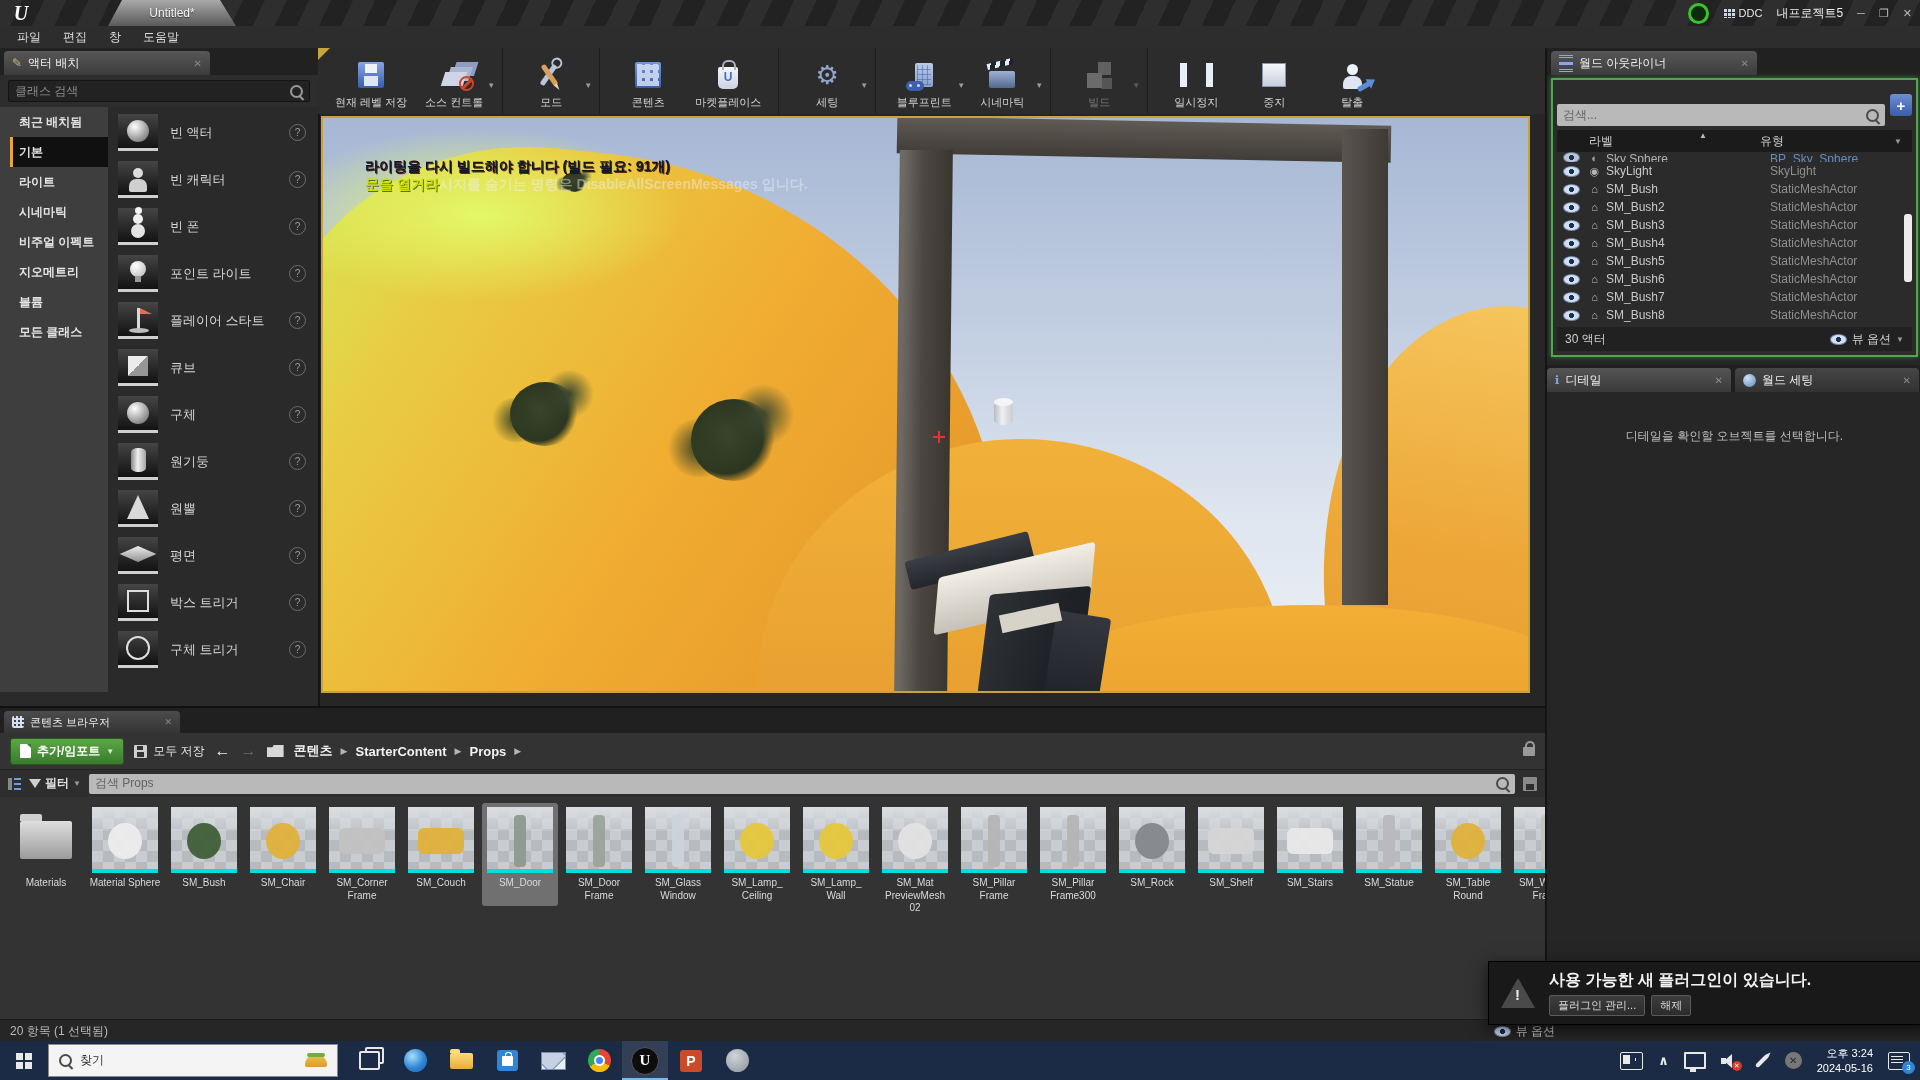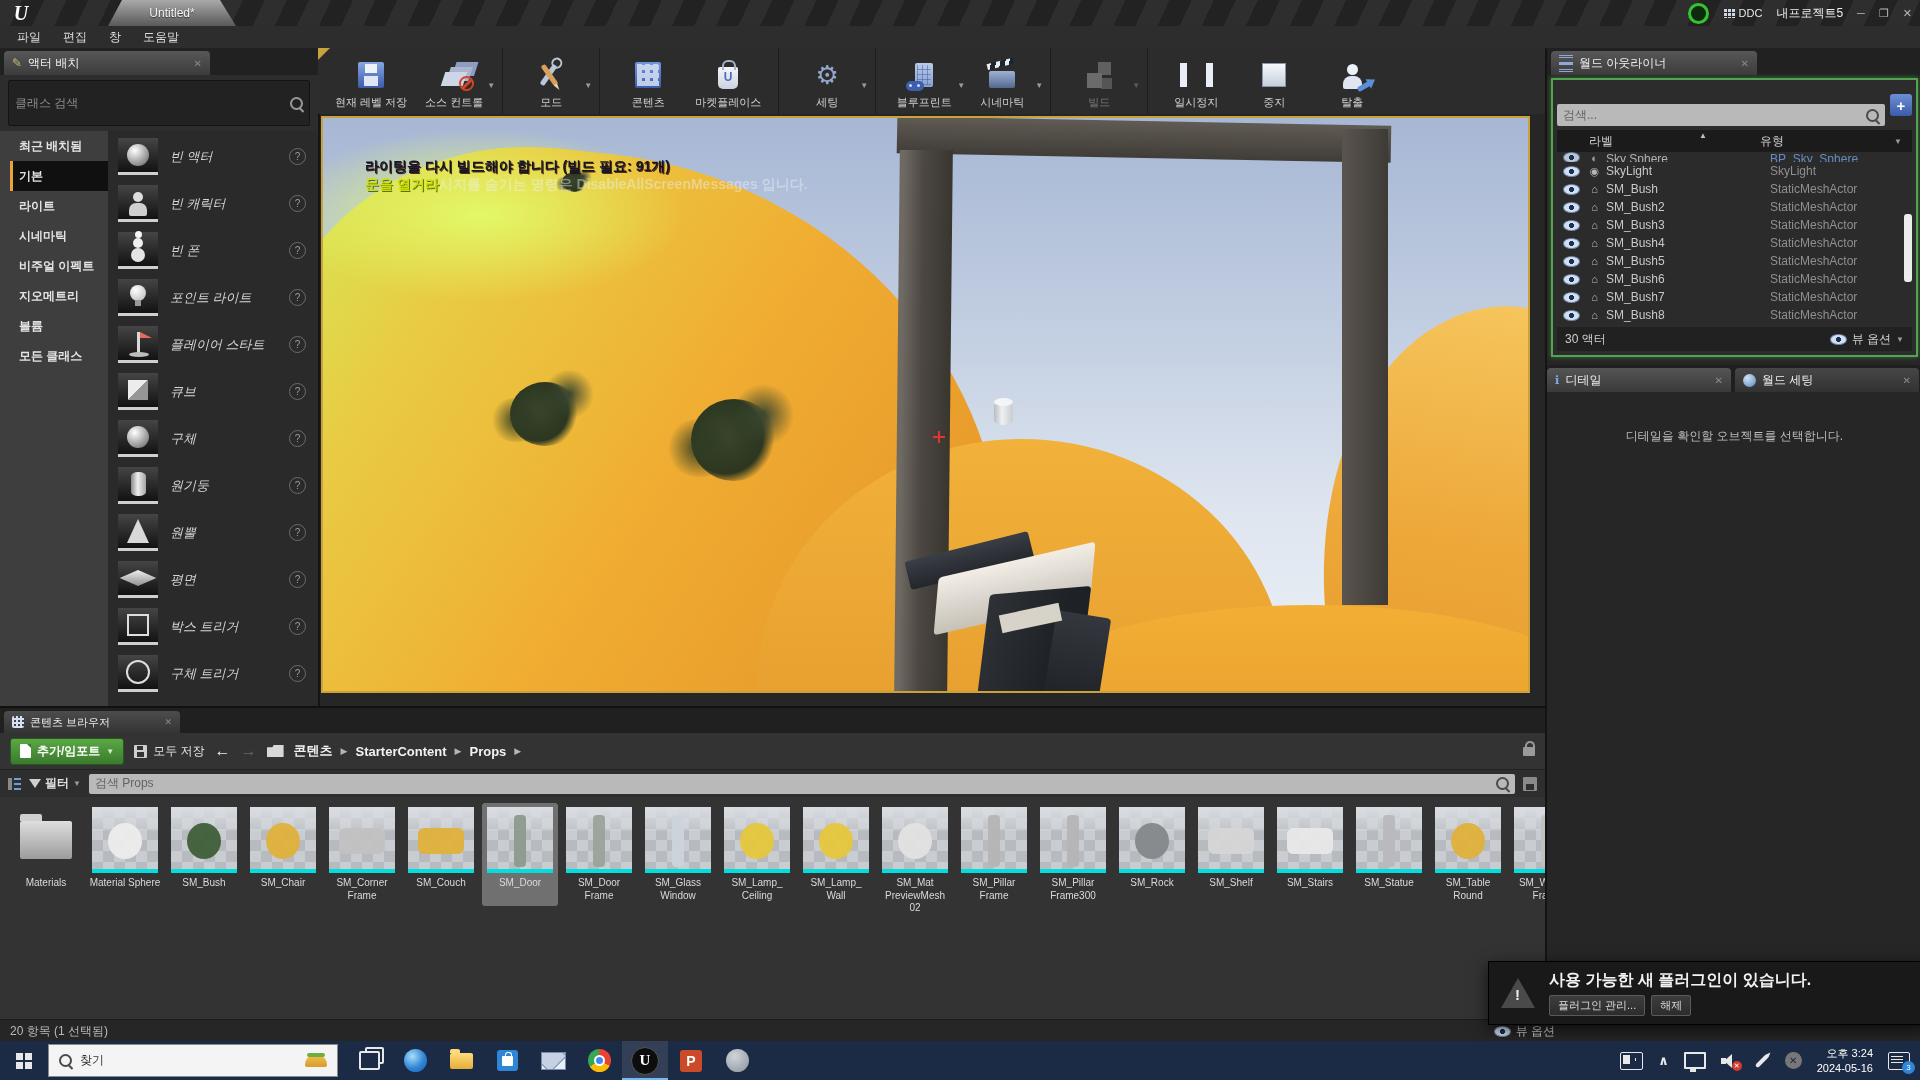--- a/index.html
+++ b/index.html
@@ -31,34 +31,34 @@
   .left-panel{position:absolute;left:0;top:48px;width:318px;height:658px;background:#2a2a2a;border-right:2px solid #151515;}
   .panel-tabbar{height:27px;background:#212121;display:flex;align-items:flex-end;}
   .panel-tab{margin-left:4px;height:24px;padding:0 8px;background:linear-gradient(#575757,#3c3c3c);
     border-radius:4px 4px 0 0;display:flex;align-items:center;gap:6px;font-size:12px;color:#efefef;}
   .panel-tab .x{color:#8a8a8a;font-size:10px;margin-left:14px;}
   .panel-tab.wide{width:190px;justify-content:flex-start;}
   .panel-tab.wide .x{margin-left:auto;}
   .ticon{font-size:12px;color:#cdb87a;}
   .searchrow{padding:5px 8px;background:#2d2d2d;}
   .searchbox-dark{height:20px;background:#222;border:1px solid #141414;border-radius:2px;
-    display:flex;align-items:center;padding:12px 6px;font-size:12px;color:#8d8d8d;}
+    display:flex;align-items:center;padding:0 6px;font-size:12px;color:#8d8d8d;}
   .searchbox-dark .ph{flex:1;}
   .mag{width:9px;height:9px;border:2px solid #9a9a9a;border-radius:50%;position:relative;flex:none;}
   .mag::after{content:"";position:absolute;left:8px;top:8px;width:6px;height:2px;background:#9a9a9a;transform:rotate(45deg);transform-origin:0 0;}
   .mag.dark{border-color:#4a4a4a;}.mag.dark::after{background:#4a4a4a;}
   .lp-body{display:flex;height:585px;}
   .lp-cats{width:98px;background:#3e3e3e;padding-left:10px;}
   .lp-cat{height:30px;display:flex;align-items:center;padding-left:9px;font-size:12px;font-weight:bold;color:#e4e4e4;}
   .lp-cat.sel{background:#101010;border-left:3px solid #e8a33c;padding-left:6px;}
   .lp-items{flex:1;background:#2a2a2a;padding-top:2px;}
   .lp-item{height:47px;display:flex;align-items:center;gap:12px;padding:0 12px 0 10px;}
   .lp-thumb{width:40px;height:34px;background:linear-gradient(#454545,#121212);border-bottom:3px solid #cfcfcf;
     display:flex;align-items:center;justify-content:center;position:relative;flex:none;}
-  .lp-label{flex:1;font-size:13px;color:#d6d6d6;font-style:italic;}
+  .lp-label{flex:1;font-size:13px;color:#d6d6d6;}
   .help-circ{width:15px;height:15px;border:1px solid #6c6c6c;border-radius:50%;color:#9a9a9a;font-size:10px;
     display:flex;align-items:center;justify-content:center;flex:none;}
   
   .s-sphere{width:22px;height:22px;border-radius:50%;background:radial-gradient(circle at 35% 30%,#fff,#848484 75%);}
   .s-cube{width:20px;height:20px;background:linear-gradient(135deg,#ececec 50%,#969696 50%);}
   .s-cylinder{width:15px;height:24px;border-radius:7px/4px;background:linear-gradient(90deg,#8a8a8a,#efefef 45%,#a5a5a5);}
   .s-cone{width:0;height:0;border-left:11px solid transparent;border-right:11px solid transparent;border-bottom:24px solid #d8d8d8;}
   .s-plane{width:26px;height:26px;background:linear-gradient(135deg,#eee,#8f8f8f);transform:rotateX(64deg) rotateZ(45deg);}
   .s-char{width:10px;height:10px;border-radius:50%;background:#ddd;position:relative;top:-5px;}
   .s-char::after{content:"";position:absolute;left:-4px;top:11px;width:18px;height:13px;border-radius:7px 7px 2px 2px;background:#cfcfcf;}

